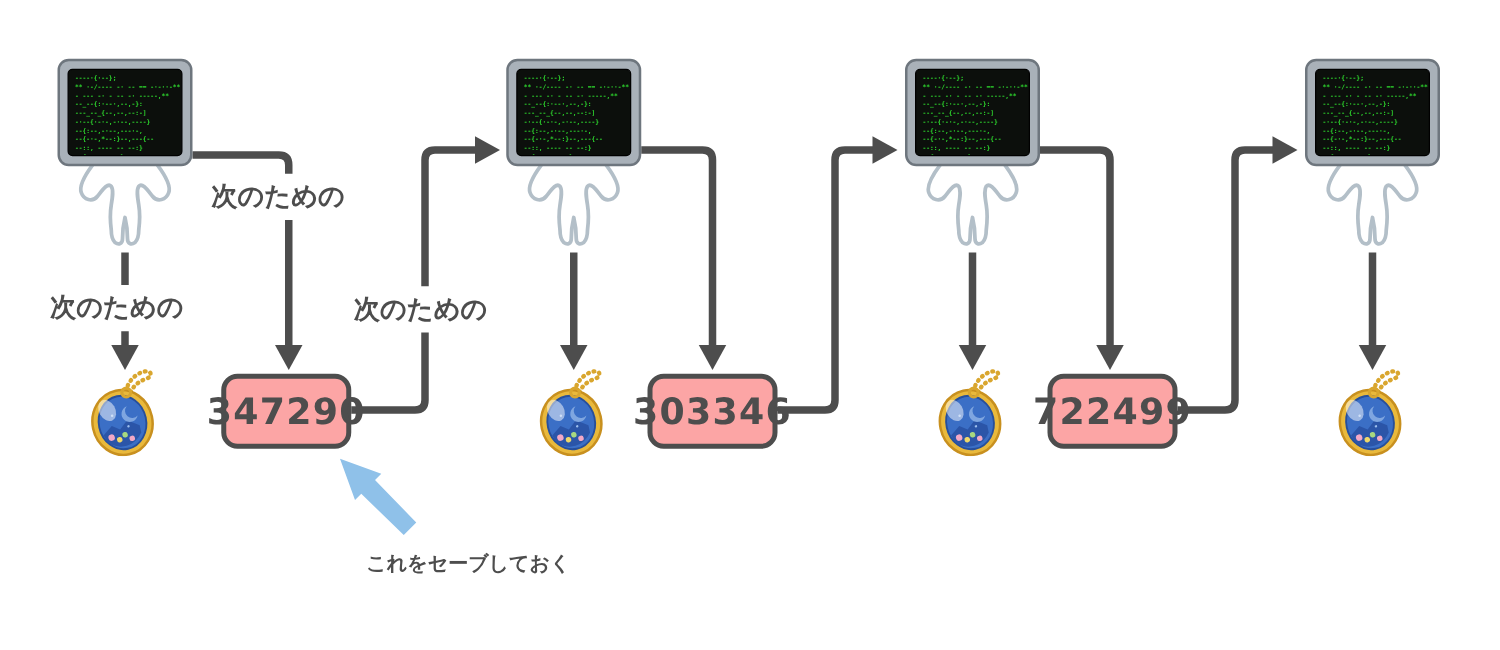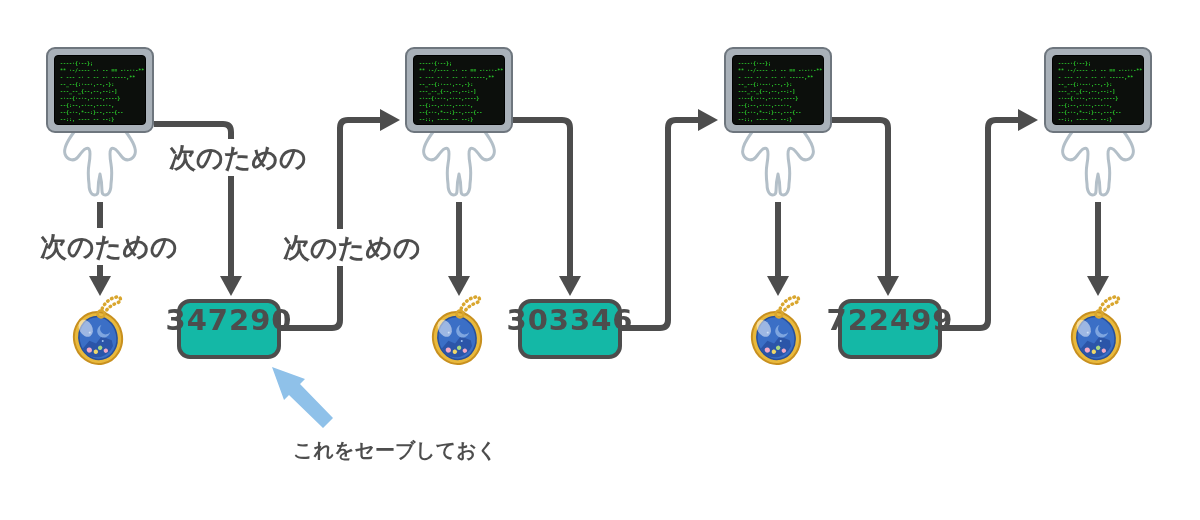--- a/index.html
+++ b/index.html
@@ -28,28 +28,28 @@
     letter-spacing:0px;
   }
   
   .person{position:absolute;width:84px;height:92px;z-index:1;}
   .person path{fill:#ffffff;stroke:#b3bfc8;stroke-width:3;stroke-linejoin:round;}
   
   .charm{position:absolute;width:58px;height:72px;z-index:4;}
   
   .seed-box{
     position:absolute;width:104px;height:60px;z-index:4;box-sizing:border-box;
-    background:#14b8a6;border:4px solid #4d4d4d;border-radius:13px;
-    display:flex;align-items:flex-start;justify-content:center;
+    background:#fca5a5;border:4px solid #4d4d4d;border-radius:13px;
+    display:flex;align-items:center;justify-content:center;
     font-size:29px;font-weight:bold;color:#4d4d4d;letter-spacing:1px;
   }
   
   .label{
     position:absolute;z-index:5;background:#ffffff;padding:2px 4px;
-    font-weight:bold;color:#4d4d4d;font-size:27px;line-height:33px;white-space:nowrap;
+    font-weight:bold;color:#4d4d4d;font-size:21px;line-height:33px;white-space:nowrap;
   }
   
   #highlight-layer{position:absolute;left:0;top:0;z-index:4;}
 </style>
 </head>
 <body>
 
 <div id="canvas">
 
   <svg class="person" style="left:58px;top:106px" viewBox="0 0 84 92">
@@ -229,19 +229,19 @@
       <ellipse cx="17" cy="33" rx="6.5" ry="9" fill="#ffffff" opacity="0.5" transform="rotate(-18 17 33)"></ellipse>
     </g>
     <circle cx="30" cy="21" r="3.5" fill="none" stroke="#d9a62e" stroke-width="2.5"></circle>
   </svg>
 
   <div class="label" style="left:36px;top:228px">次のための</div>
   <div class="label" style="left:165px;top:139px">
     <div>次のための</div>
   </div>
   <div class="label" style="left:279px;top:229px">次のための</div>
-  <div class="label" style="left:289px;top:432px;font-size:20px">これをセーブしておく</div>
+  <div class="label" style="left:289px;top:432px;font-size:16px">これをセーブしておく</div>
 
   <svg id="highlight-layer" width="1200" height="520">
     <polygon points="272,367 305,379 300,384 333,418 323,428 289,395 284,400" fill="#8fc1e9"></polygon>
   </svg>
 
 </div>
 
 </body></html>

